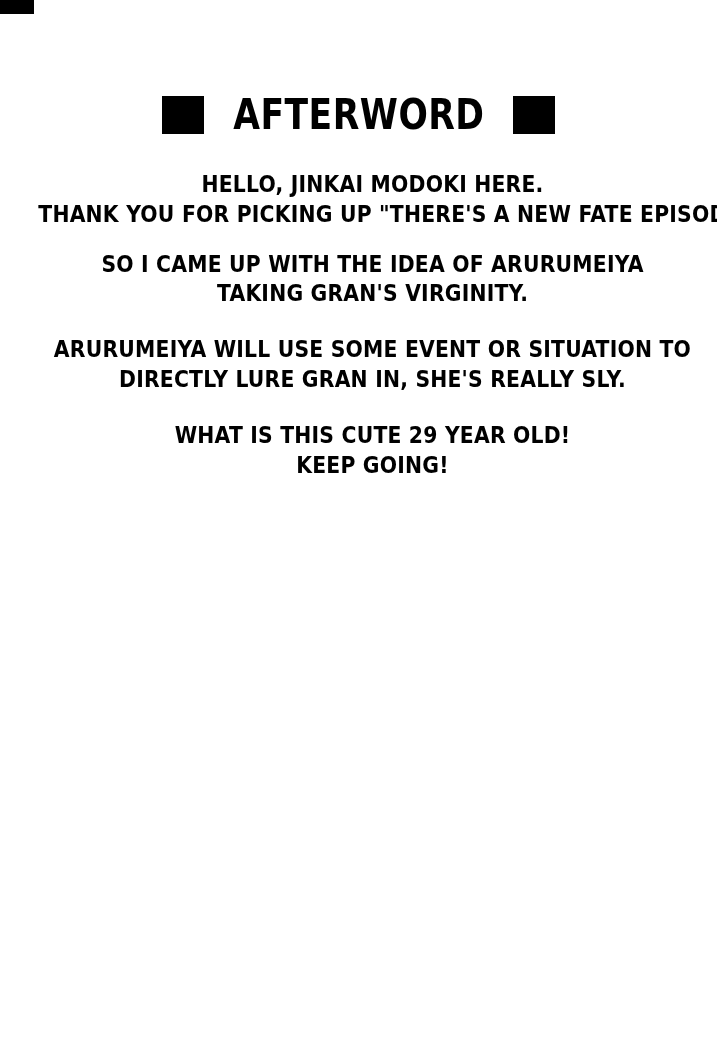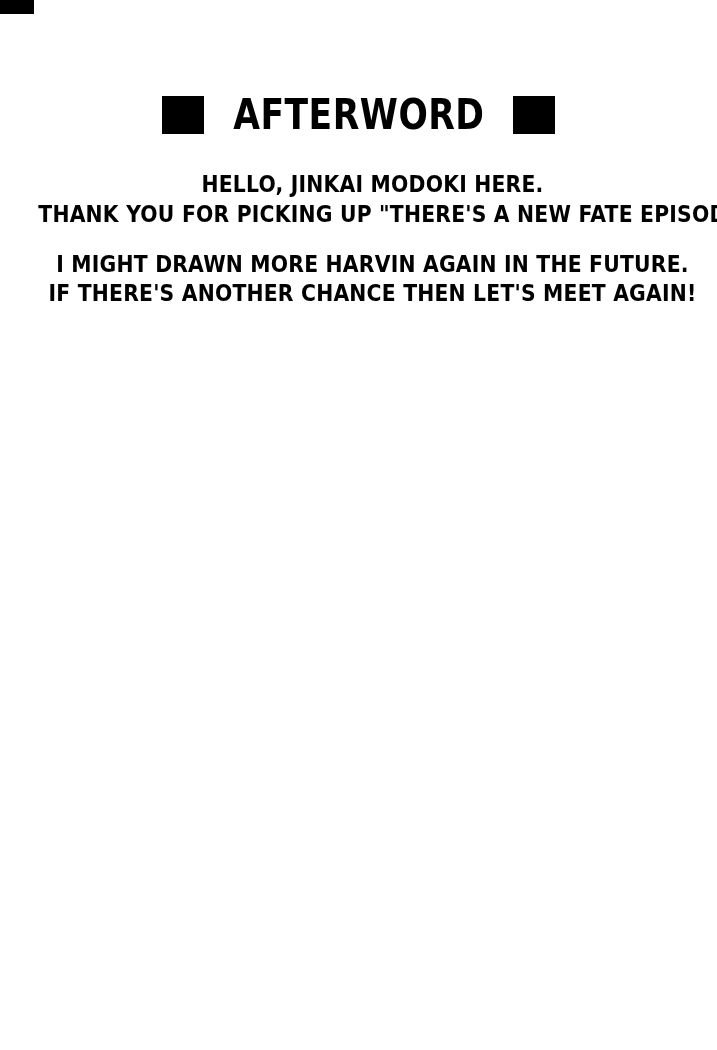--- a/index.html
+++ b/index.html
@@ -95,24 +95,32 @@
       <span class="title-text">AFTERWORD</span>
       <span class="title-block"></span>
     </div>
 
     <div class="para tight">
       <div class="line">HELLO, JINKAI MODOKI HERE.</div>
       <div class="line">THANK YOU FOR PICKING UP "THERE'S A NEW FATE EPISODE! 2"</div>
     </div>
 
 
+    <div class="para gap-lg">
+      <div class="line">SO I CAME UP WITH THE IDEA OF ARURUMEIYA</div>
+      <div class="line">TAKING GRAN'S VIRGINITY.</div>
+    </div>
+
+    <div class="para gap-lg">
+      <div class="line">ARURUMEIYA WILL USE SOME EVENT OR SITUATION TO</div>
+      <div class="line">DIRECTLY LURE GRAN IN, SHE'S REALLY SLY.</div>
+    </div>
 
 
+    <div class="para gap-lg">
+      <div class="line">WHAT IS THIS CUTE 29 YEAR OLD!</div>
+      <div class="line">KEEP GOING!</div>
+    </div>
 
 
-
-    <div class="para">
-      <div class="line">I MIGHT DRAWN MORE HARVIN AGAIN IN THE FUTURE.</div>
-      <div class="line">IF THERE'S ANOTHER CHANCE THEN LET'S MEET AGAIN!</div>
-    </div>
 
   </div>
 </div>
 
 </body></html>

